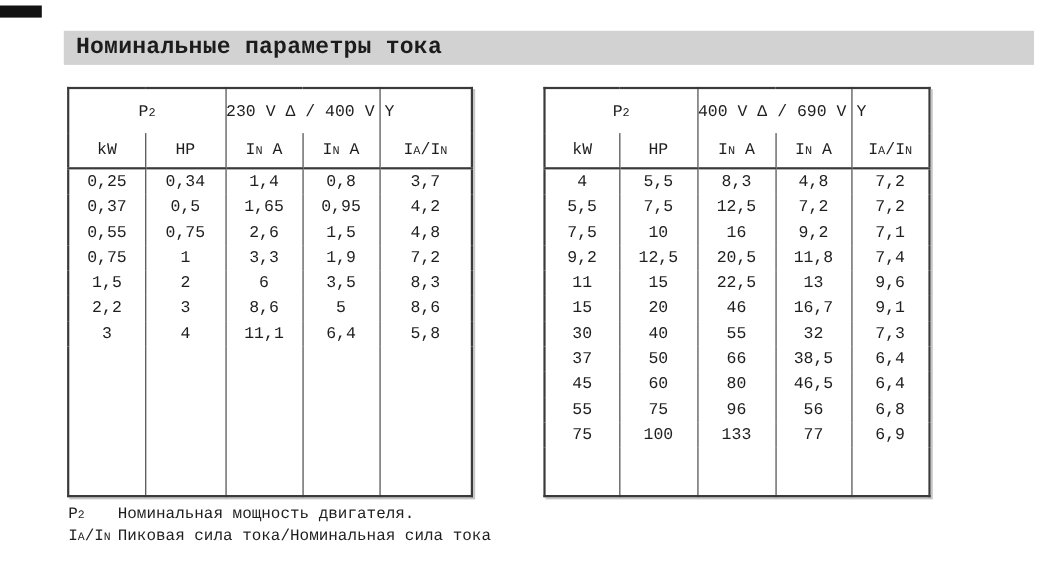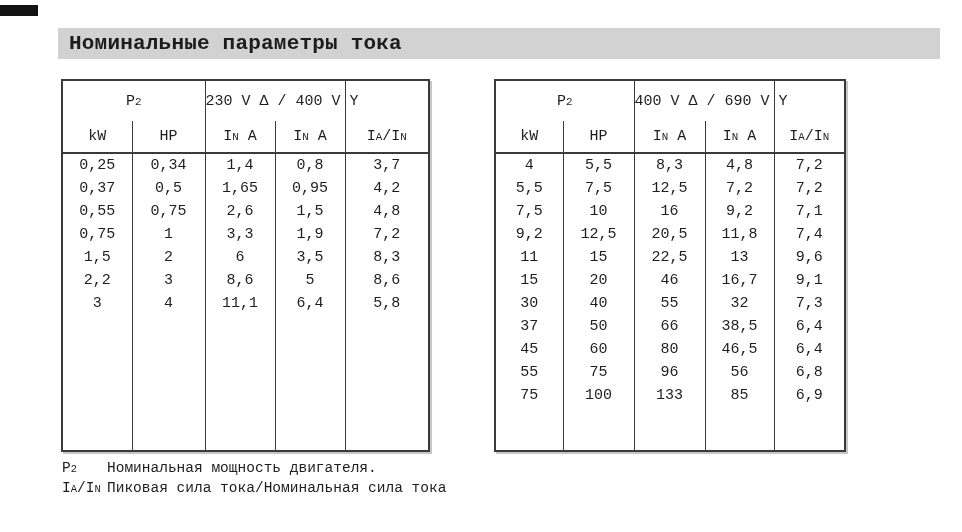--- a/index.html
+++ b/index.html
@@ -227,21 +227,21 @@
           <td>55</td>
           <td class="bl">75</td>
           <td class="bl">96</td>
           <td class="bl">56</td>
           <td class="bl">6,8</td>
         </tr>
         <tr>
           <td>75</td>
           <td class="bl">100</td>
           <td class="bl">133</td>
-          <td class="bl">85</td>
+          <td class="bl">77</td>
           <td class="bl">6,9</td>
         </tr>
         <tr class="filler">
           <td></td>
           <td class="bl"></td>
           <td class="bl"></td>
           <td class="bl"></td>
           <td class="bl"></td>
         </tr>
       </tbody>

